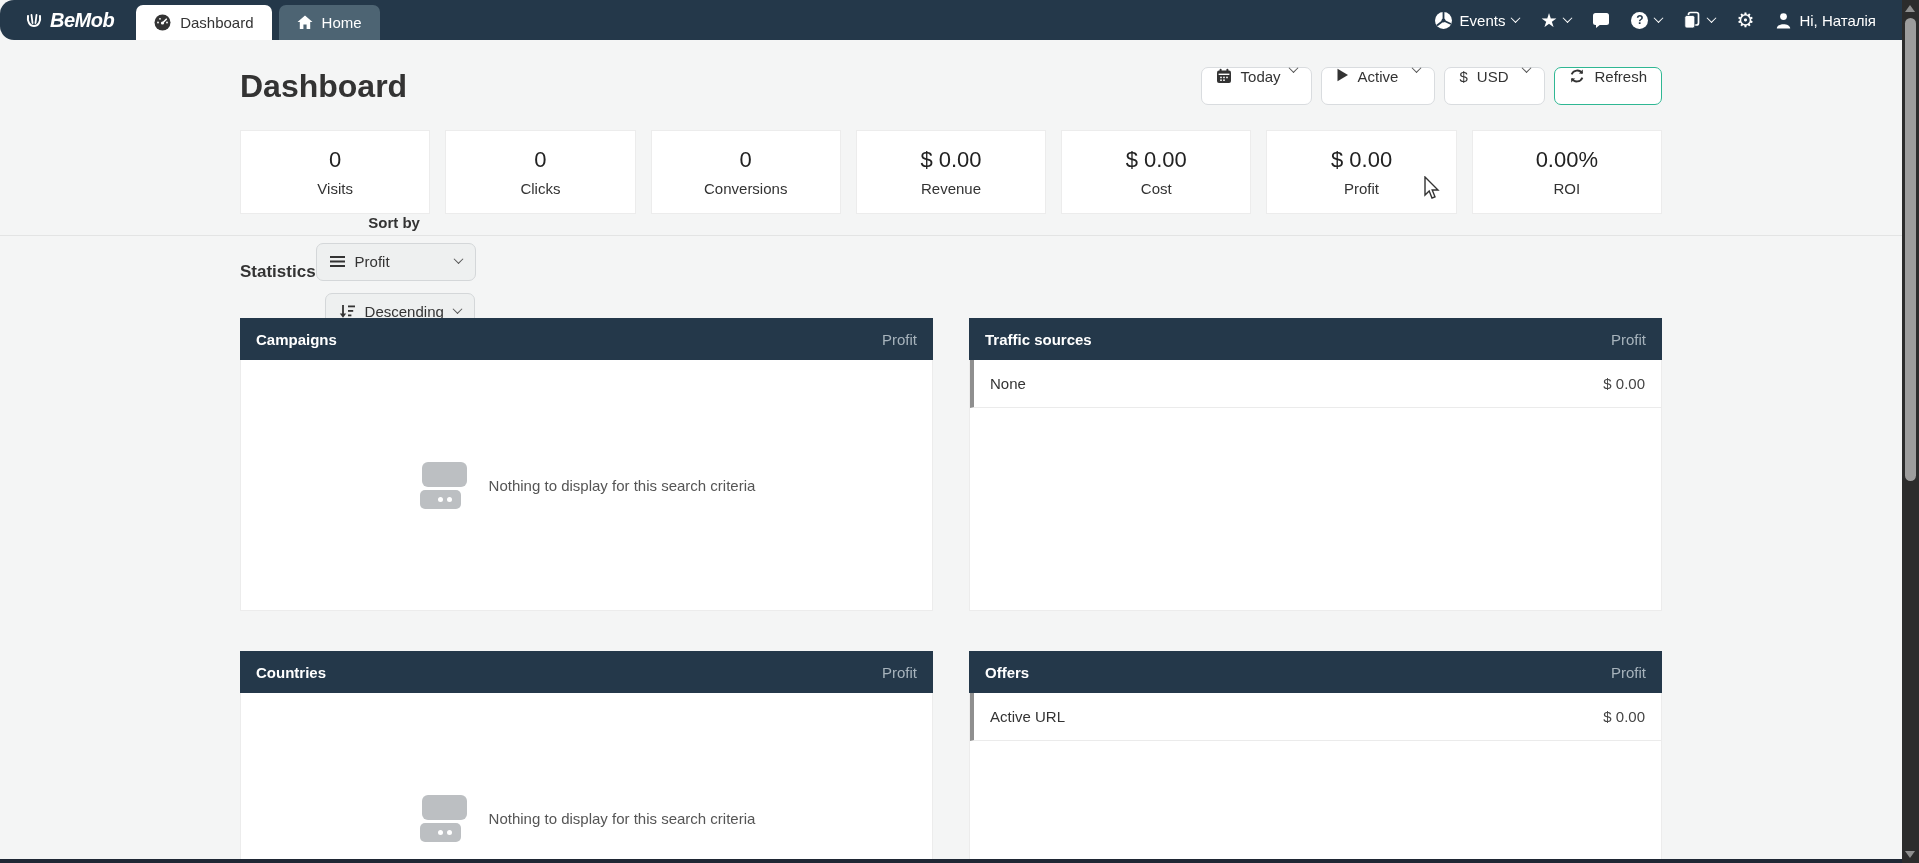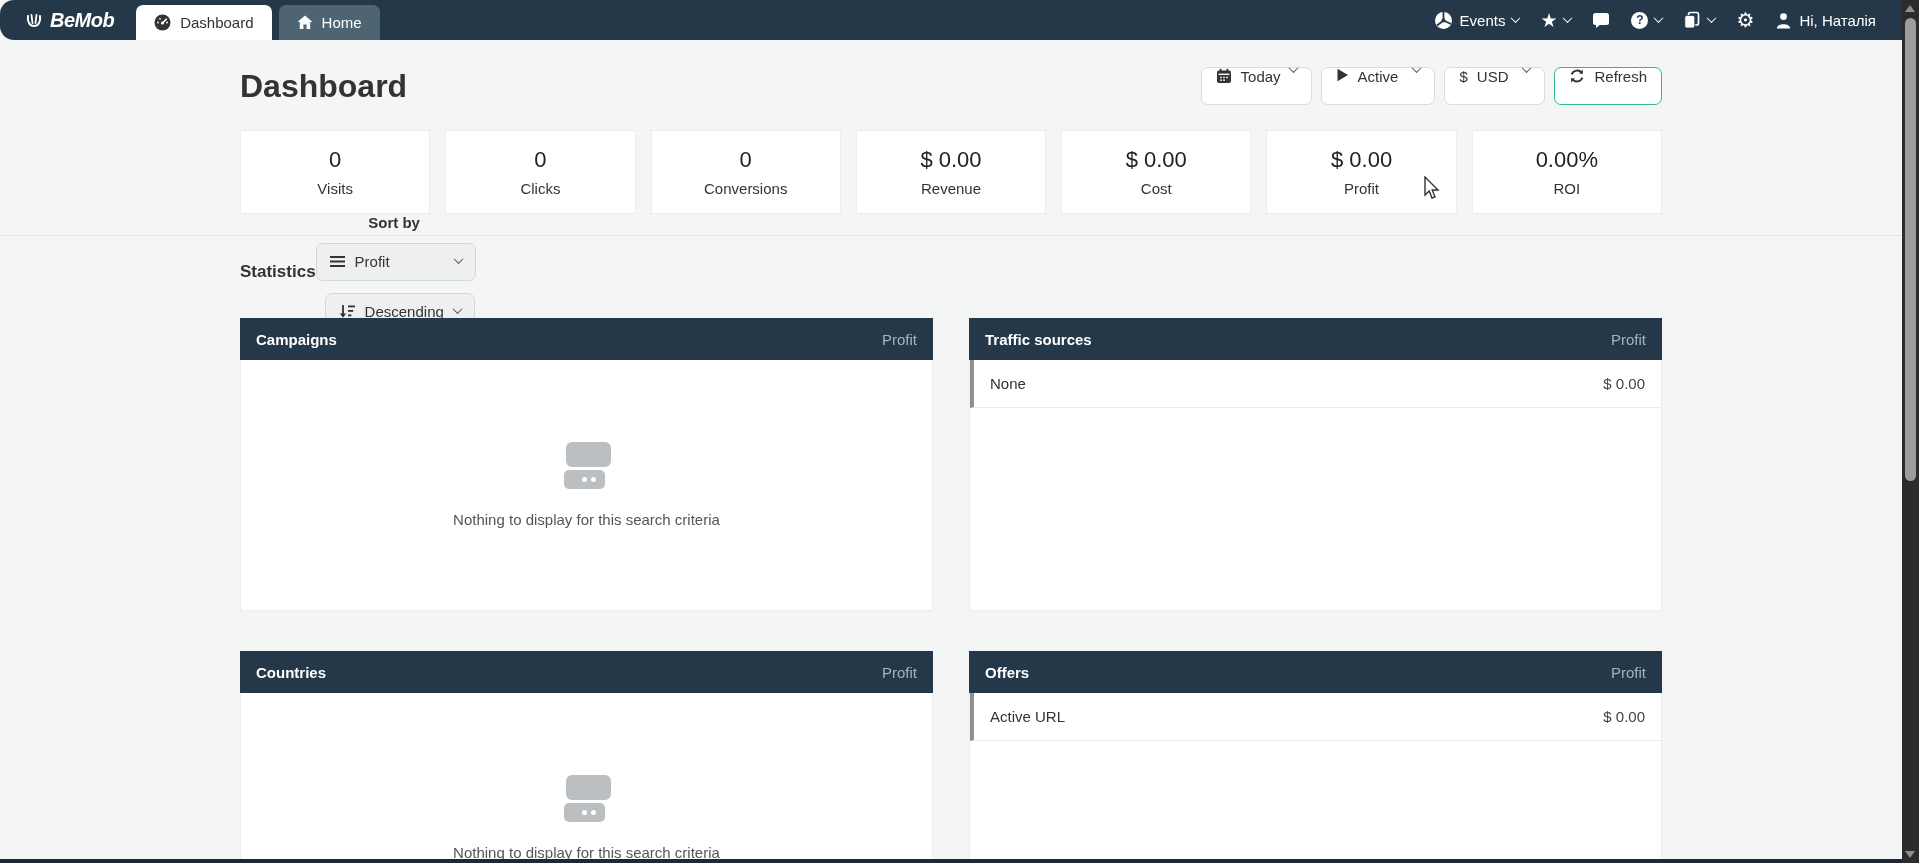--- a/index.html
+++ b/index.html
@@ -75,21 +75,21 @@
   
   .panels { display:grid; grid-template-columns:1fr 1fr; column-gap:36px; row-gap:40px; margin-top:27px; }
   .panel-header {
     height:42px; background:#24384a; display:flex; align-items:center;
     justify-content:space-between; padding:0 16px;
   }
   .panel-title { color:#fff; font-weight:700; font-size:15px; }
   .panel-metric { color:#a7b3bc; font-size:15px; }
   .panel-body { height:251px; background:#fff; border:1px solid #ececec; border-top:none; }
   .empty-state {
-    height:100%; display:flex; flex-direction:column; align-items:center;
+    height:100%; display:flex; flex-direction:row; align-items:center;
     justify-content:center; gap:22px; color:#555; font-size:15px;
   }
   .empty-icon { display:flex; flex-direction:column; align-items:center; }
   .ei-top { width:45px; height:25px; background:#bcbfc2; border-radius:6px; margin-left:4px; }
   .ei-bottom { width:41px; height:19px; background:#bcbfc2; border-radius:5px; margin-top:3px; margin-left:-4px; position:relative; }
   .ei-bottom::after {
     content:""; position:absolute; width:5px; height:5px; border-radius:50%;
     background:#fff; right:9px; top:7px; box-shadow:-9px 0 0 #fff;
   }
   .data-row {

